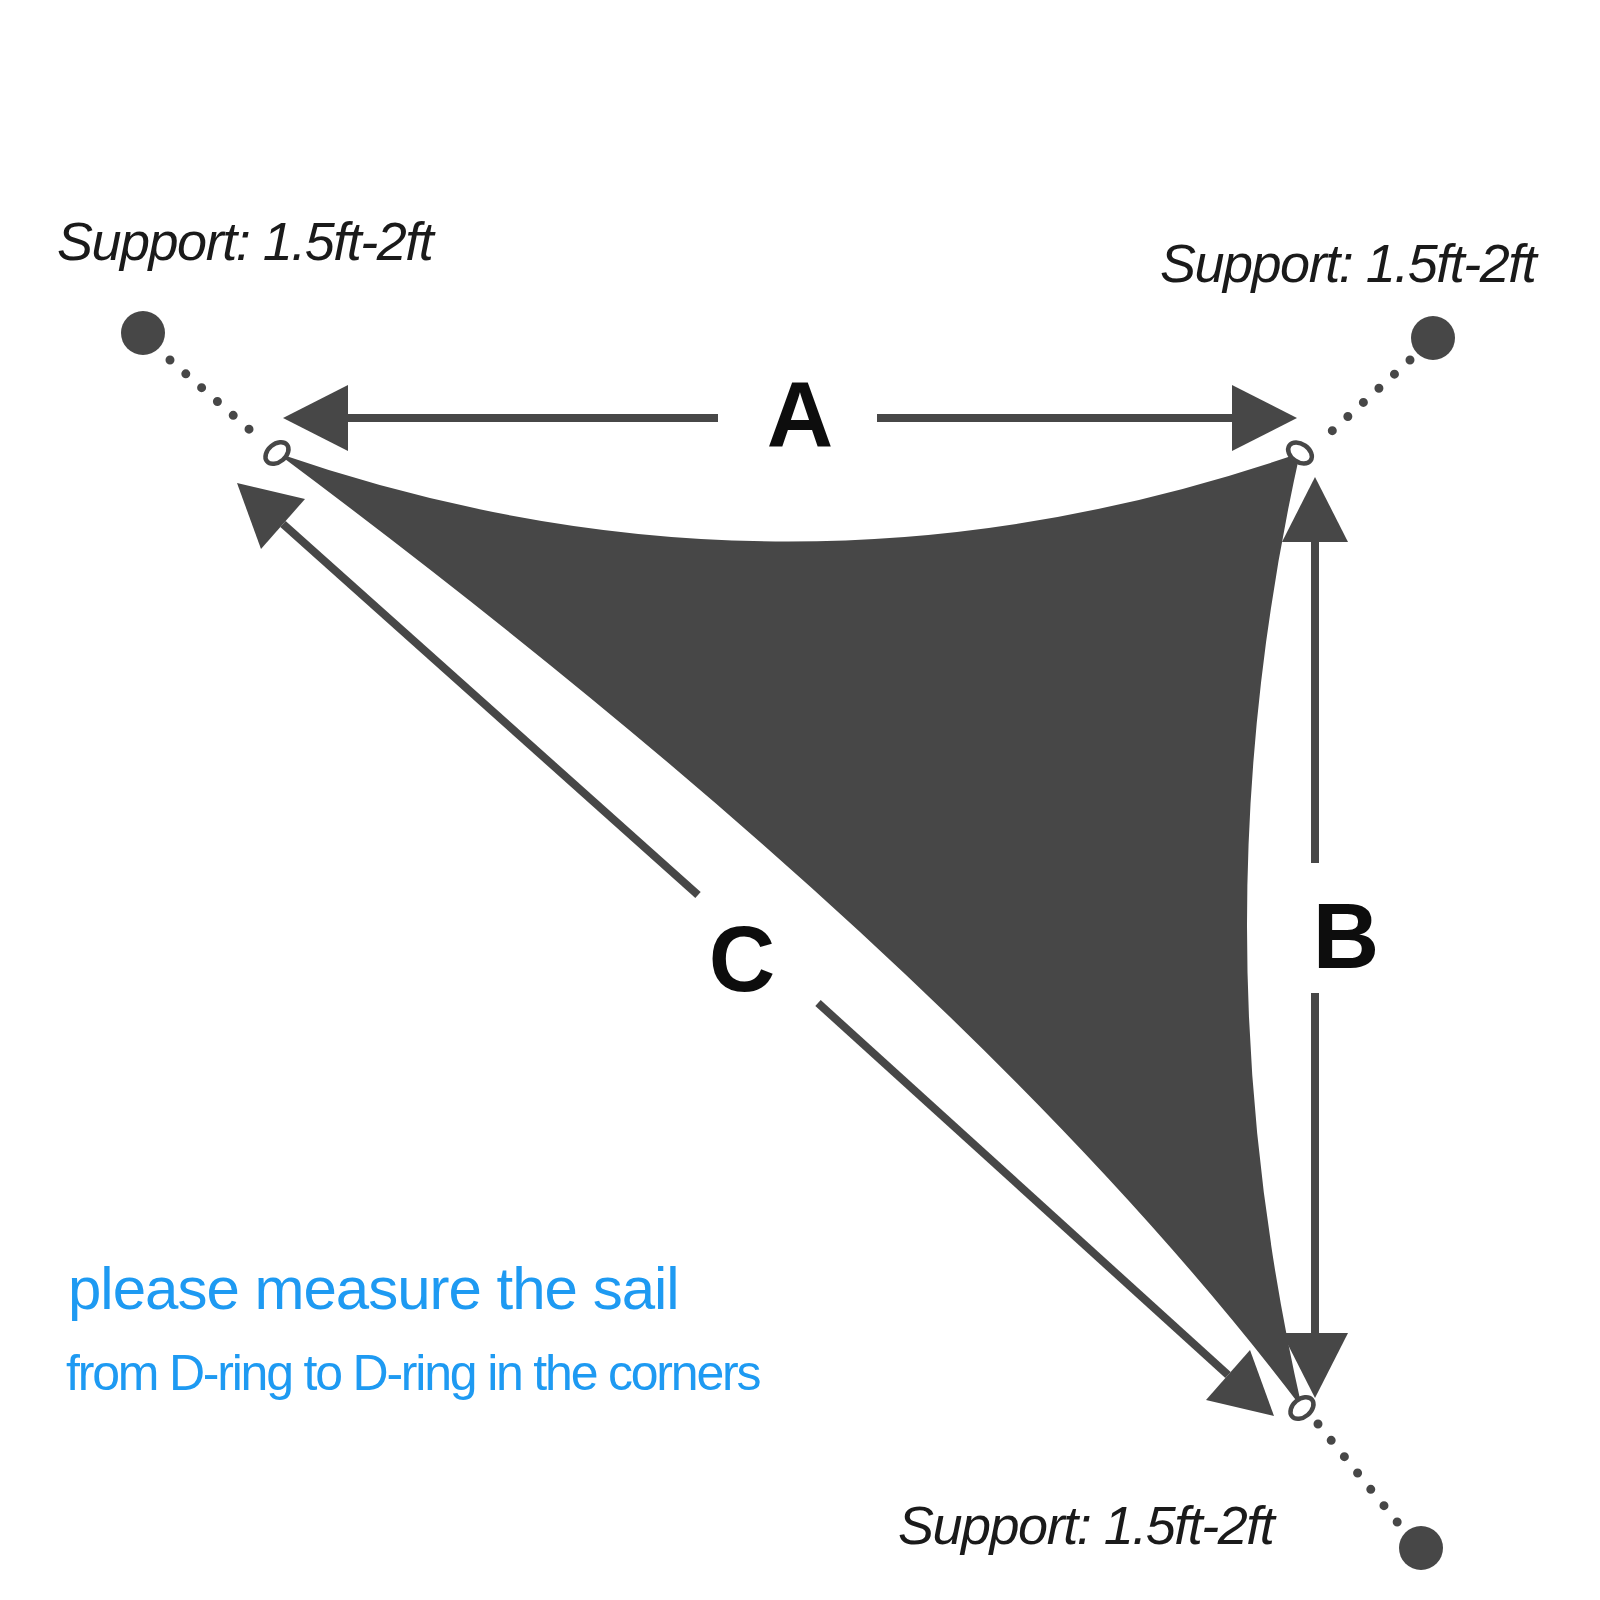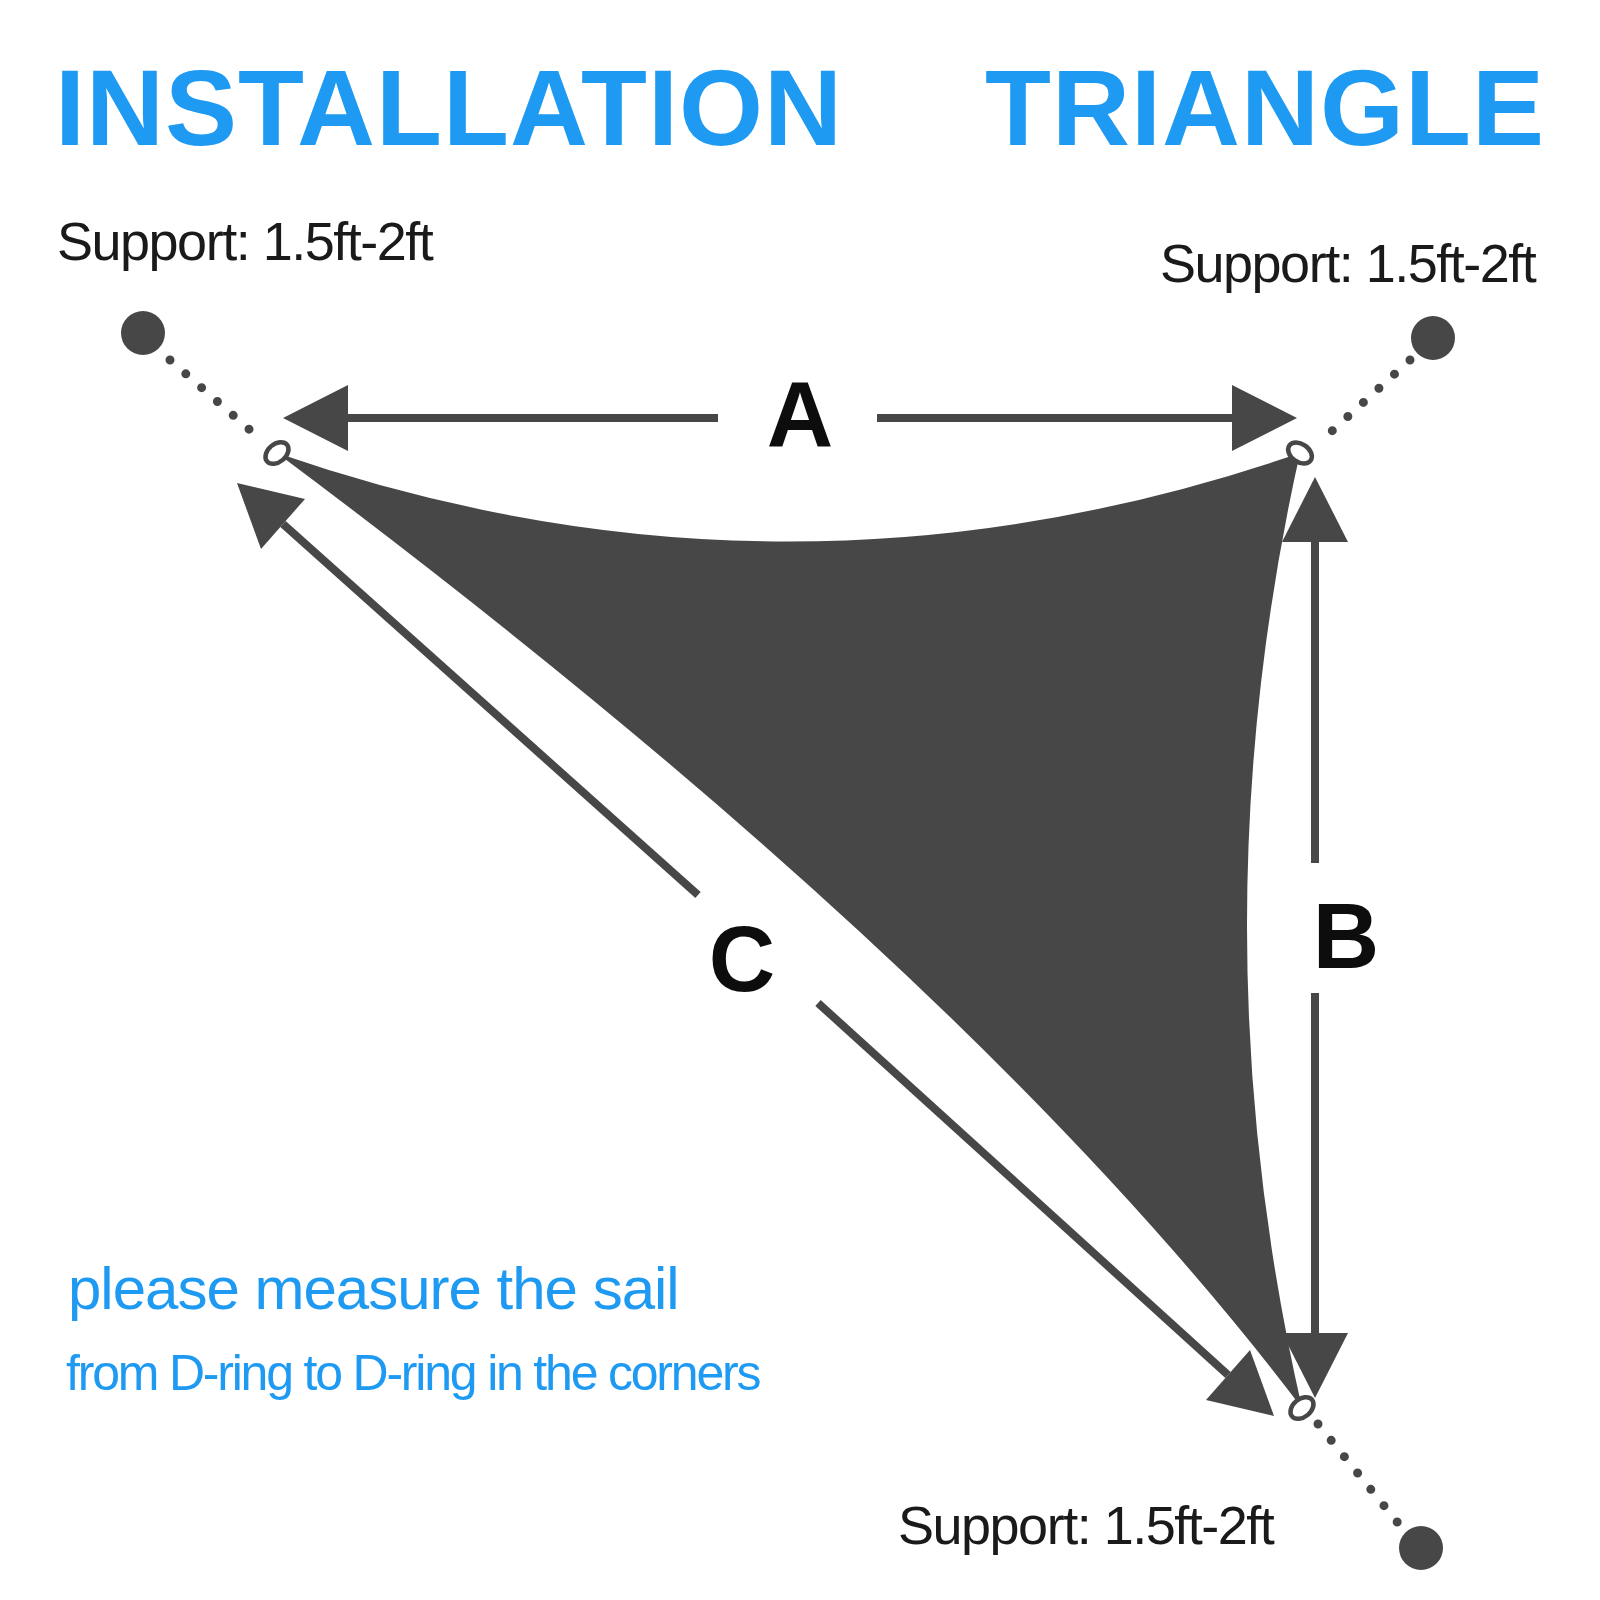--- a/index.html
+++ b/index.html
@@ -15,21 +15,21 @@
     position:relative;width:1600px;height:1600px;background:var(--background);overflow:hidden;
   }
   .title{
     position:absolute;top:54px;font-size:108px;font-weight:bold;letter-spacing:1px;
     color:var(--accent-blue);white-space:nowrap;line-height:1;
   }
   .title-left{left:55px;}
   .title-right{right:55px;}
   .support{
     position:absolute;font-size:54px;letter-spacing:-1.5px;color:var(--text-dark);
-    white-space:nowrap;line-height:1;
+    white-space:nowrap;line-height:1;font-style:italic;
   }
   .support-tl{left:57px;top:214px;}
   .support-tr{left:1160px;top:236px;}
   .support-b{left:898px;top:1498px;}
   .diagram-svg{position:absolute;left:0;top:0;}
   .dim-label{
     position:absolute;font-size:92px;font-weight:bold;color:var(--label-black);
     line-height:1;transform:translateX(-50%);white-space:nowrap;
   }
   .dim-a{left:800px;top:368px;}
@@ -49,22 +49,20 @@
   .arrow-head{fill:var(--sail-gray);stroke:none;}
   .dotted{stroke:var(--sail-gray);stroke-width:9;stroke-dasharray:0 21;stroke-linecap:round;fill:none;}
   .anchor{fill:var(--sail-gray);}
   .d-ring{fill:#FFFFFF;stroke:var(--sail-gray);stroke-width:4.5;}
 </style>
 </head>
 <body>
 
 <div class="canvas">
 
-  <div class="title title-left">INSTALLATION</div>
-  <div class="title title-right">TRIANGLE</div>
 
   <div class="support support-tl">Support: 1.5ft-2ft</div>
   <div class="support support-tr">Support: 1.5ft-2ft</div>
   <div class="support support-b">Support: 1.5ft-2ft</div>
 
   <svg class="diagram-svg" width="1600" height="1600" viewBox="0 0 1600 1600">
 
     <circle class="anchor" cx="143" cy="333" r="22"></circle>
     <circle class="anchor" cx="1433" cy="338" r="22"></circle>
     <circle class="anchor" cx="1421" cy="1548" r="22"></circle>

